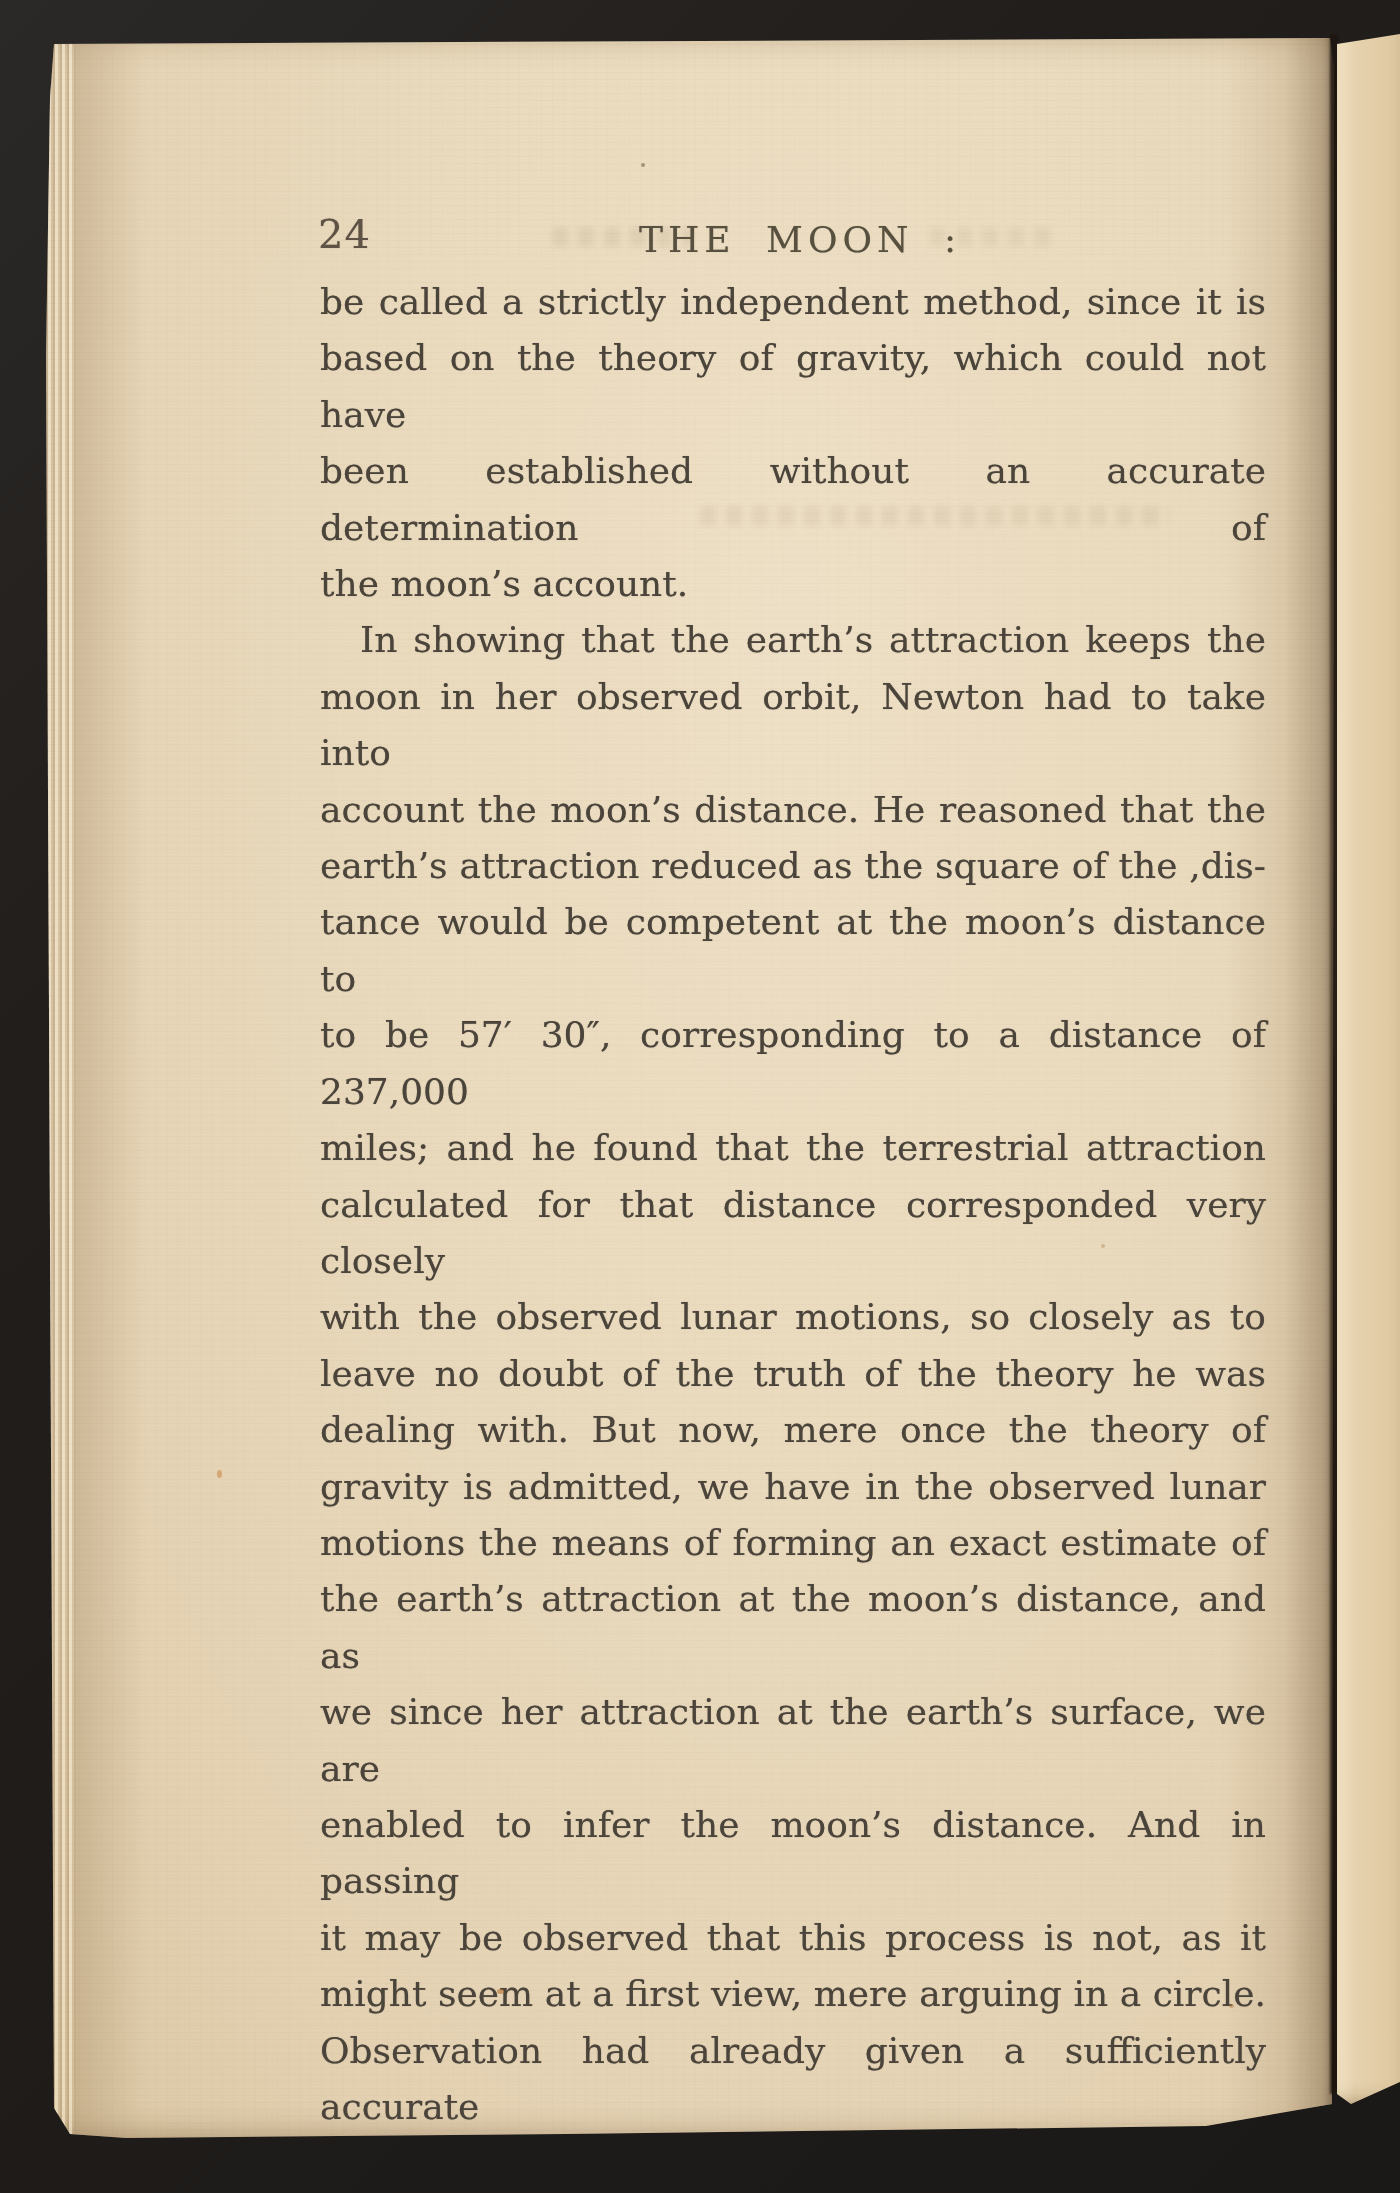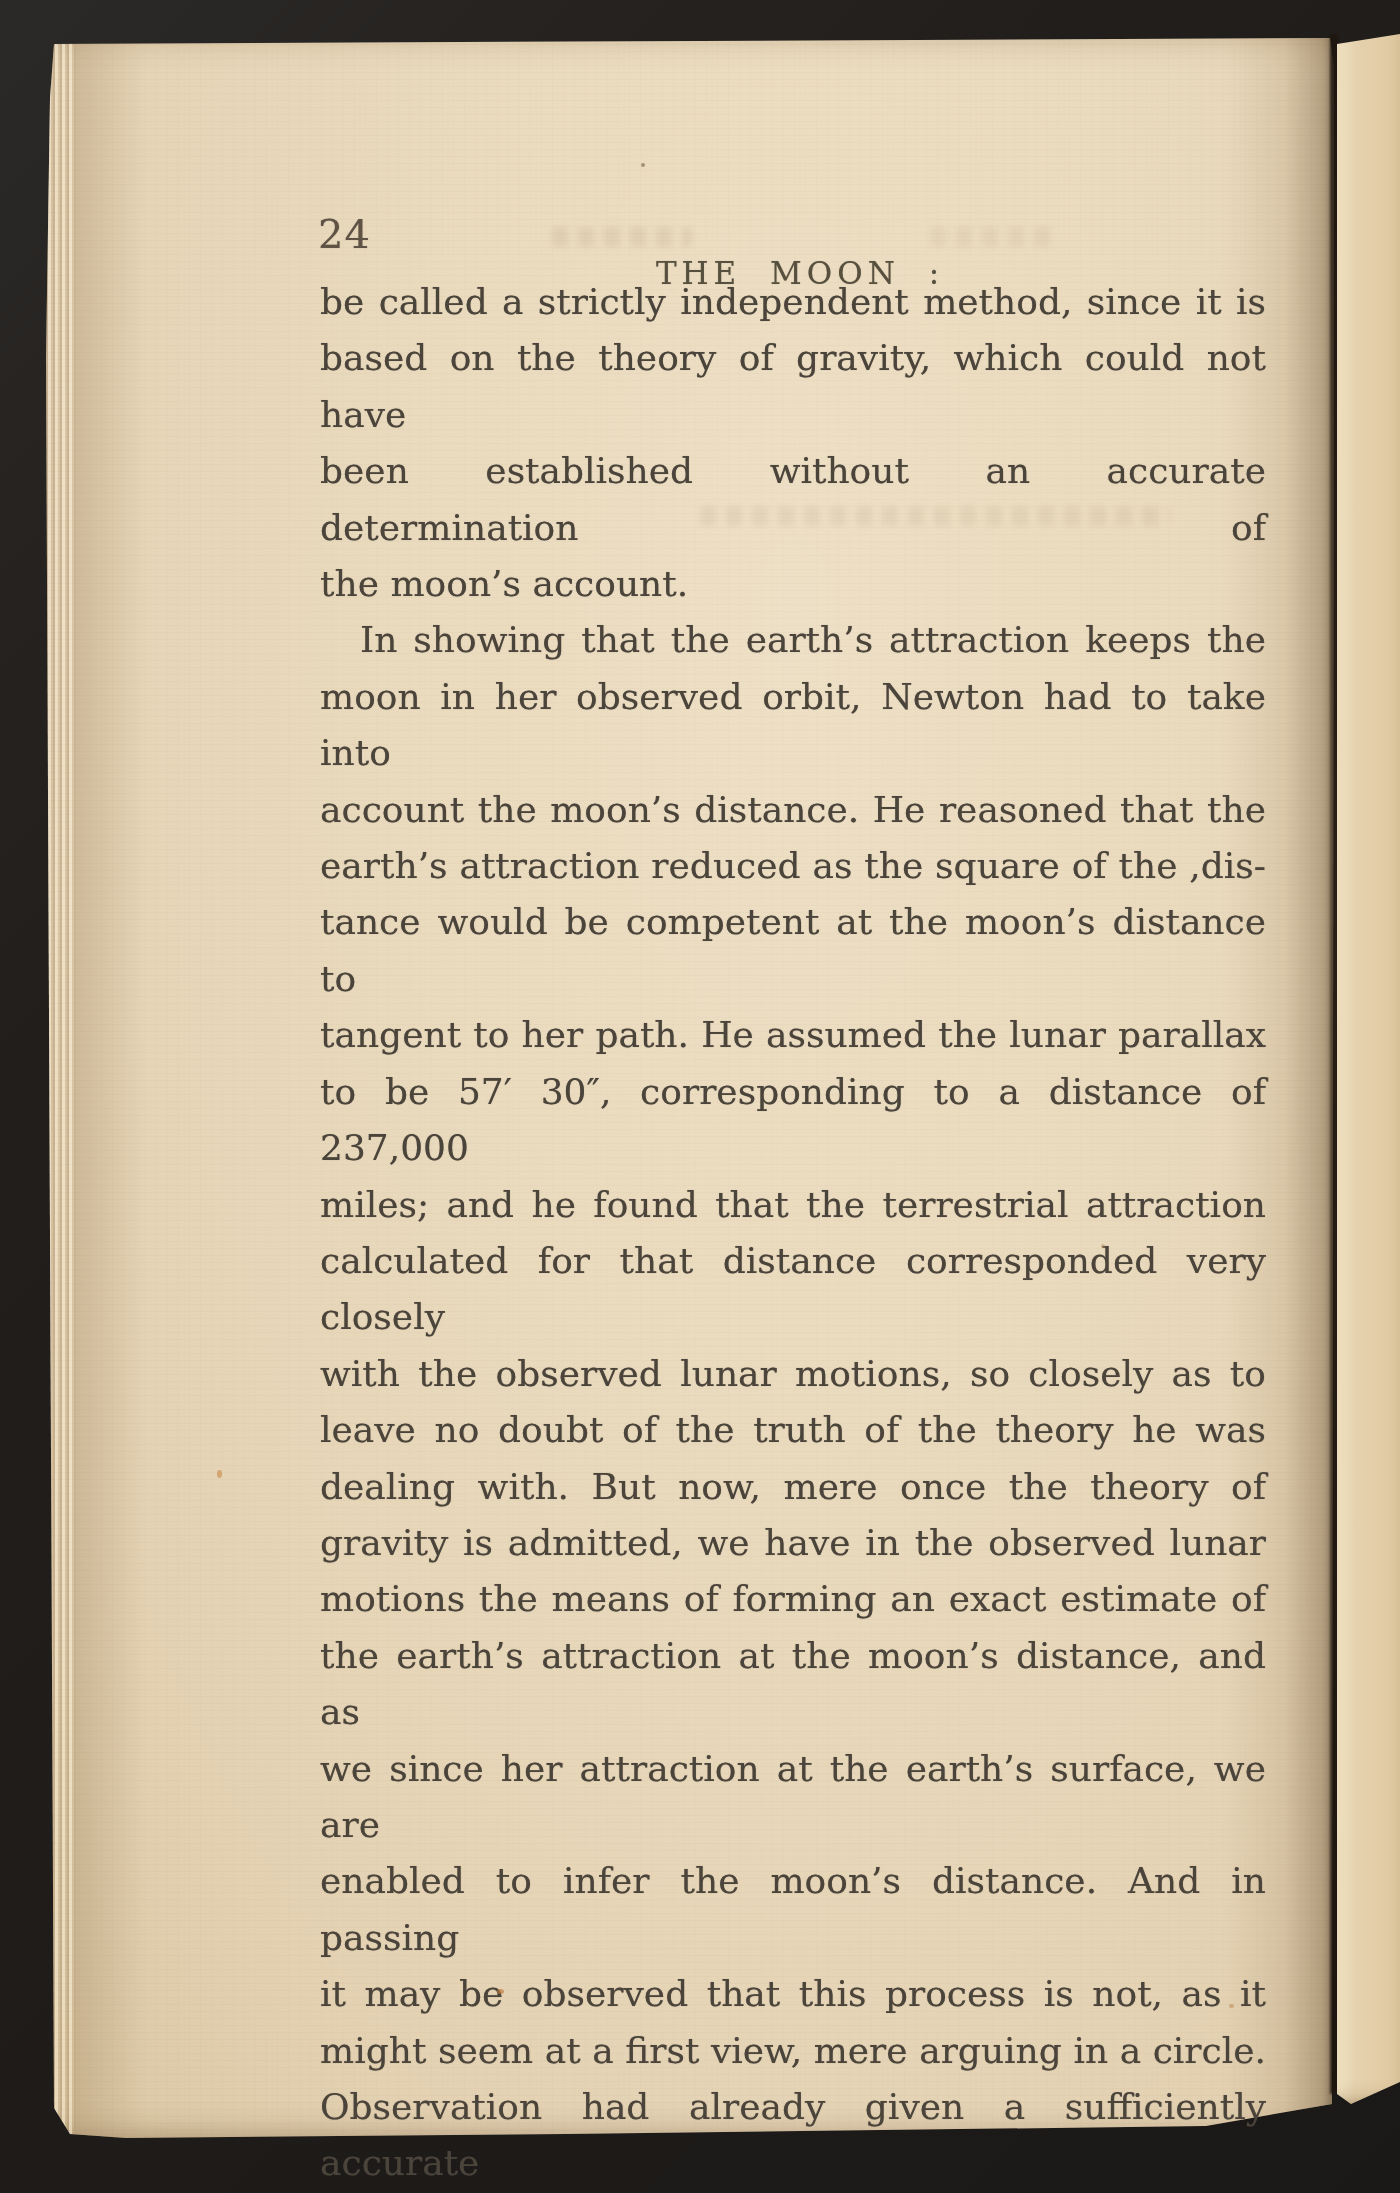--- a/index.html
+++ b/index.html
@@ -62,23 +62,22 @@
   }
 
   
   .page-number{
     position:absolute;left:318px;top:211px;
     font-size:40px;color:#5e5344;letter-spacing:1px;
     text-shadow:0 0 1px rgba(94,83,68,.5);
   }
   .running-header{
     position:absolute;left:600px;top:219px;width:400px;text-align:center;
-    font-size:31px;color:var(--header-ink);letter-spacing:5px;word-spacing:14px;
+    font-size:36px;color:var(--header-ink);letter-spacing:5px;word-spacing:14px;
     text-shadow:0 0 1px rgba(87,80,63,.45);
-    margin-top:36px;
   }
 
   
   .text-block{
     position:absolute;left:320px;top:274px;width:946px;
     font-size:36px;line-height:56.4px;color:var(--ink);
     text-shadow:0 0 0.8px rgba(75,68,59,.55);
   }
   .paragraph .line{
     text-align:justify;text-align-last:justify;
@@ -135,21 +134,20 @@
         <div class="line">based on the theory of gravity, which could not have</div>
         <div class="line">been established without an accurate determination of</div>
         <div class="line">the moon’s account.</div>
       </div>
     <div class="paragraph indent-first">
         <div class="line">In showing that the earth’s attraction keeps the</div>
         <div class="line">moon in her observed orbit, Newton had to take into</div>
         <div class="line">account the moon’s distance.  He reasoned that the</div>
         <div class="line">earth’s attraction reduced as the square of the ,dis-</div>
         <div class="line">tance would be competent at the moon’s distance to</div>
-        <div class="line">tangent to her path.  He assumed the lunar parallax</div>
         <div class="line">to be 57′ 30″, corresponding to a distance of 237,000</div>
         <div class="line">miles; and he found that the terrestrial attraction</div>
         <div class="line">calculated for that distance corresponded very closely</div>
         <div class="line">with the observed lunar motions, so closely as to</div>
         <div class="line">leave no doubt of the truth of the theory he was</div>
         <div class="line">dealing with.  But now, mere once the theory of</div>
         <div class="line">gravity is admitted, we have in the observed lunar</div>
         <div class="line">motions the means of forming an exact estimate of</div>
         <div class="line">the earth’s attraction at the moon’s distance, and as</div>
         <div class="line">we since her attraction at the earth’s surface, we are</div>

